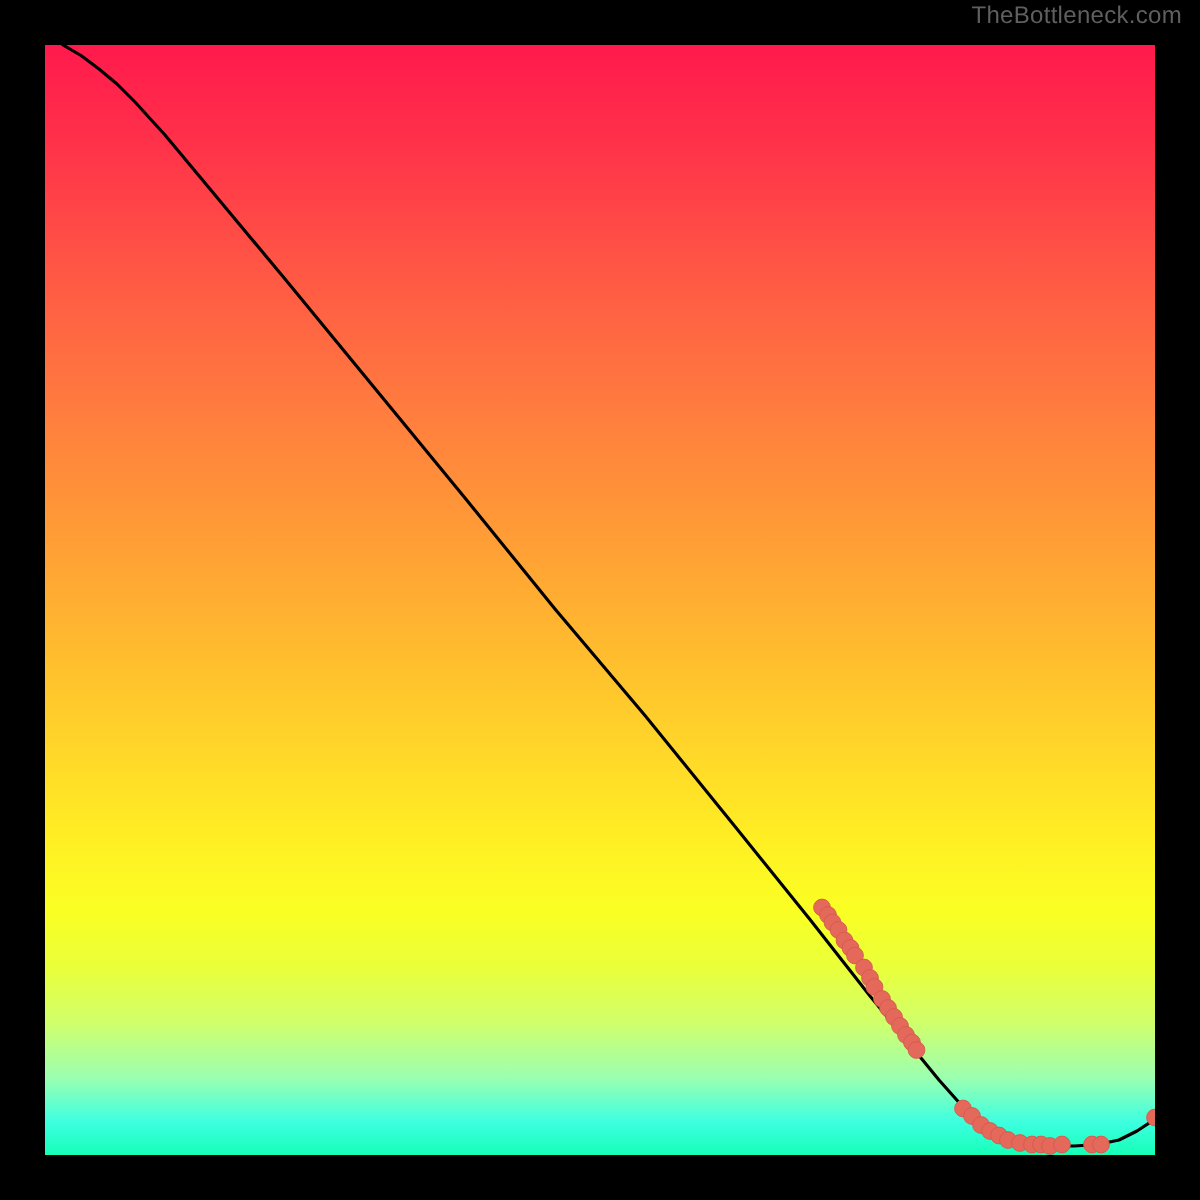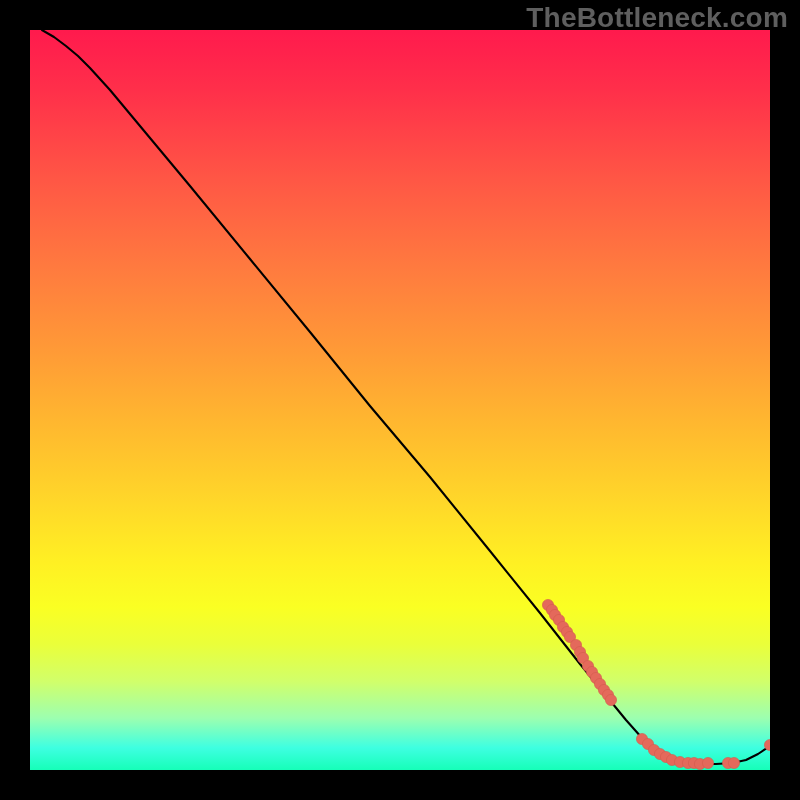--- a/index.html
+++ b/index.html
@@ -15,22 +15,22 @@
     position: relative;
     width: 800px;
     height: 800px;
     background: #000;
   }
   .watermark {
     position: absolute;
     top: 2px;
     right: 12px;
     color: #5f5f5f;
-    font-size: 28px;
-    font-weight: 700;
+    font-size: 16px;
+    font-weight: 400;
     letter-spacing: 0.2px;
     user-select: none;
   }
   .plot-area {
     position: absolute;
     left: 30px;
     top: 30px;
     width: 740px;
     height: 740px;
   }

